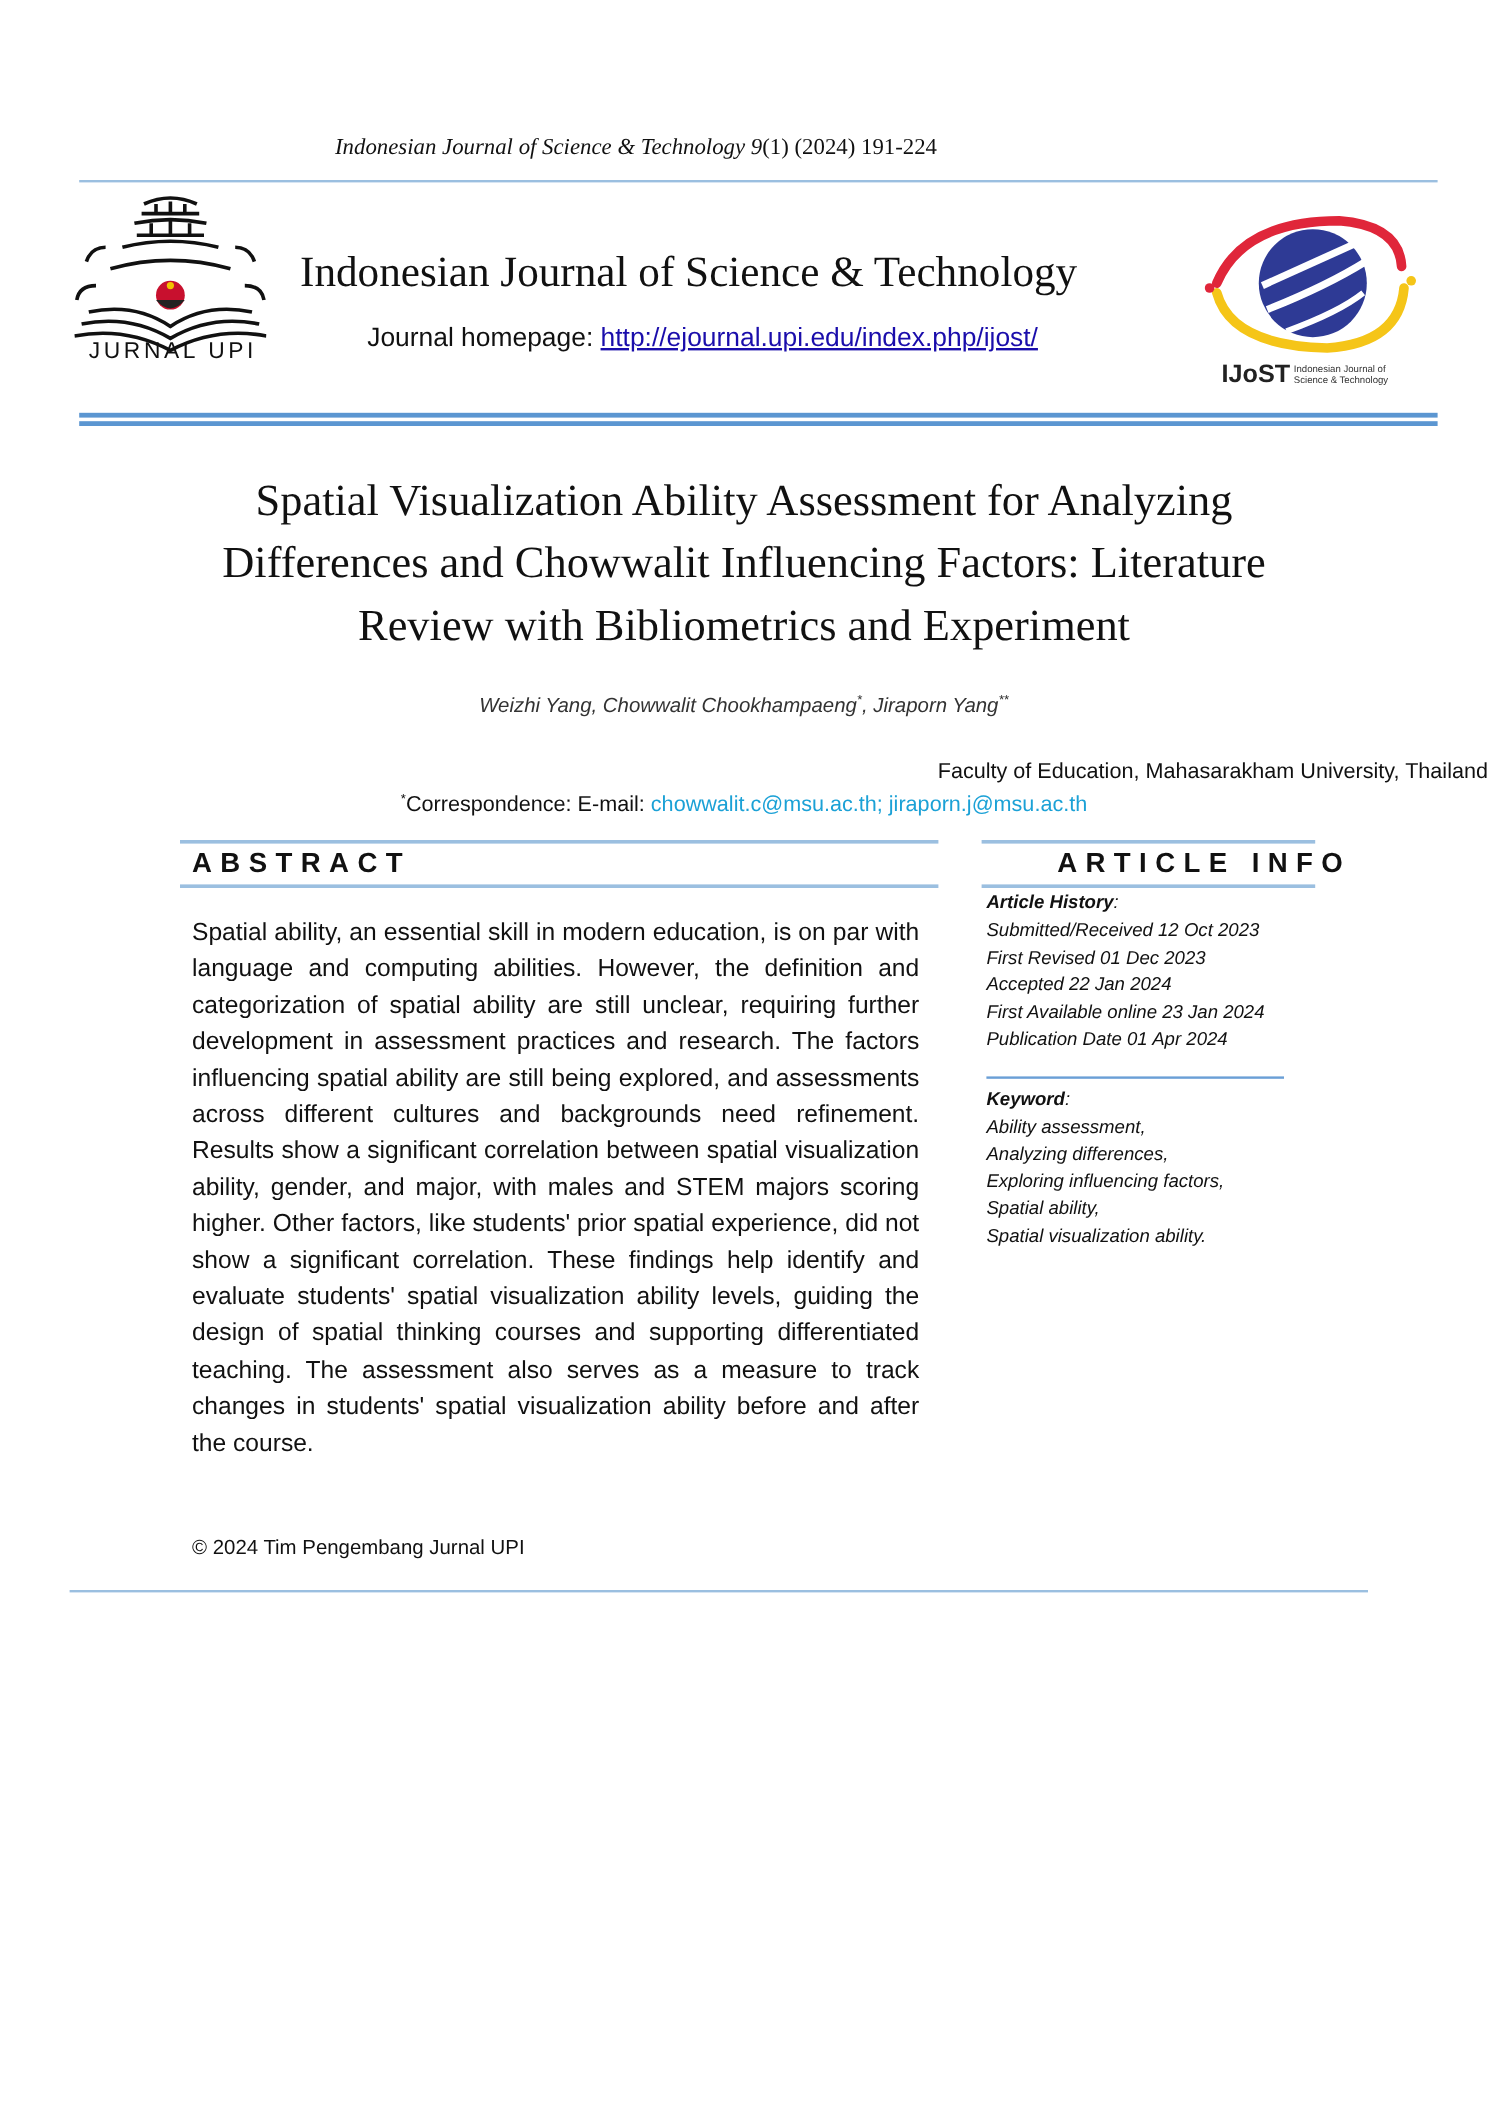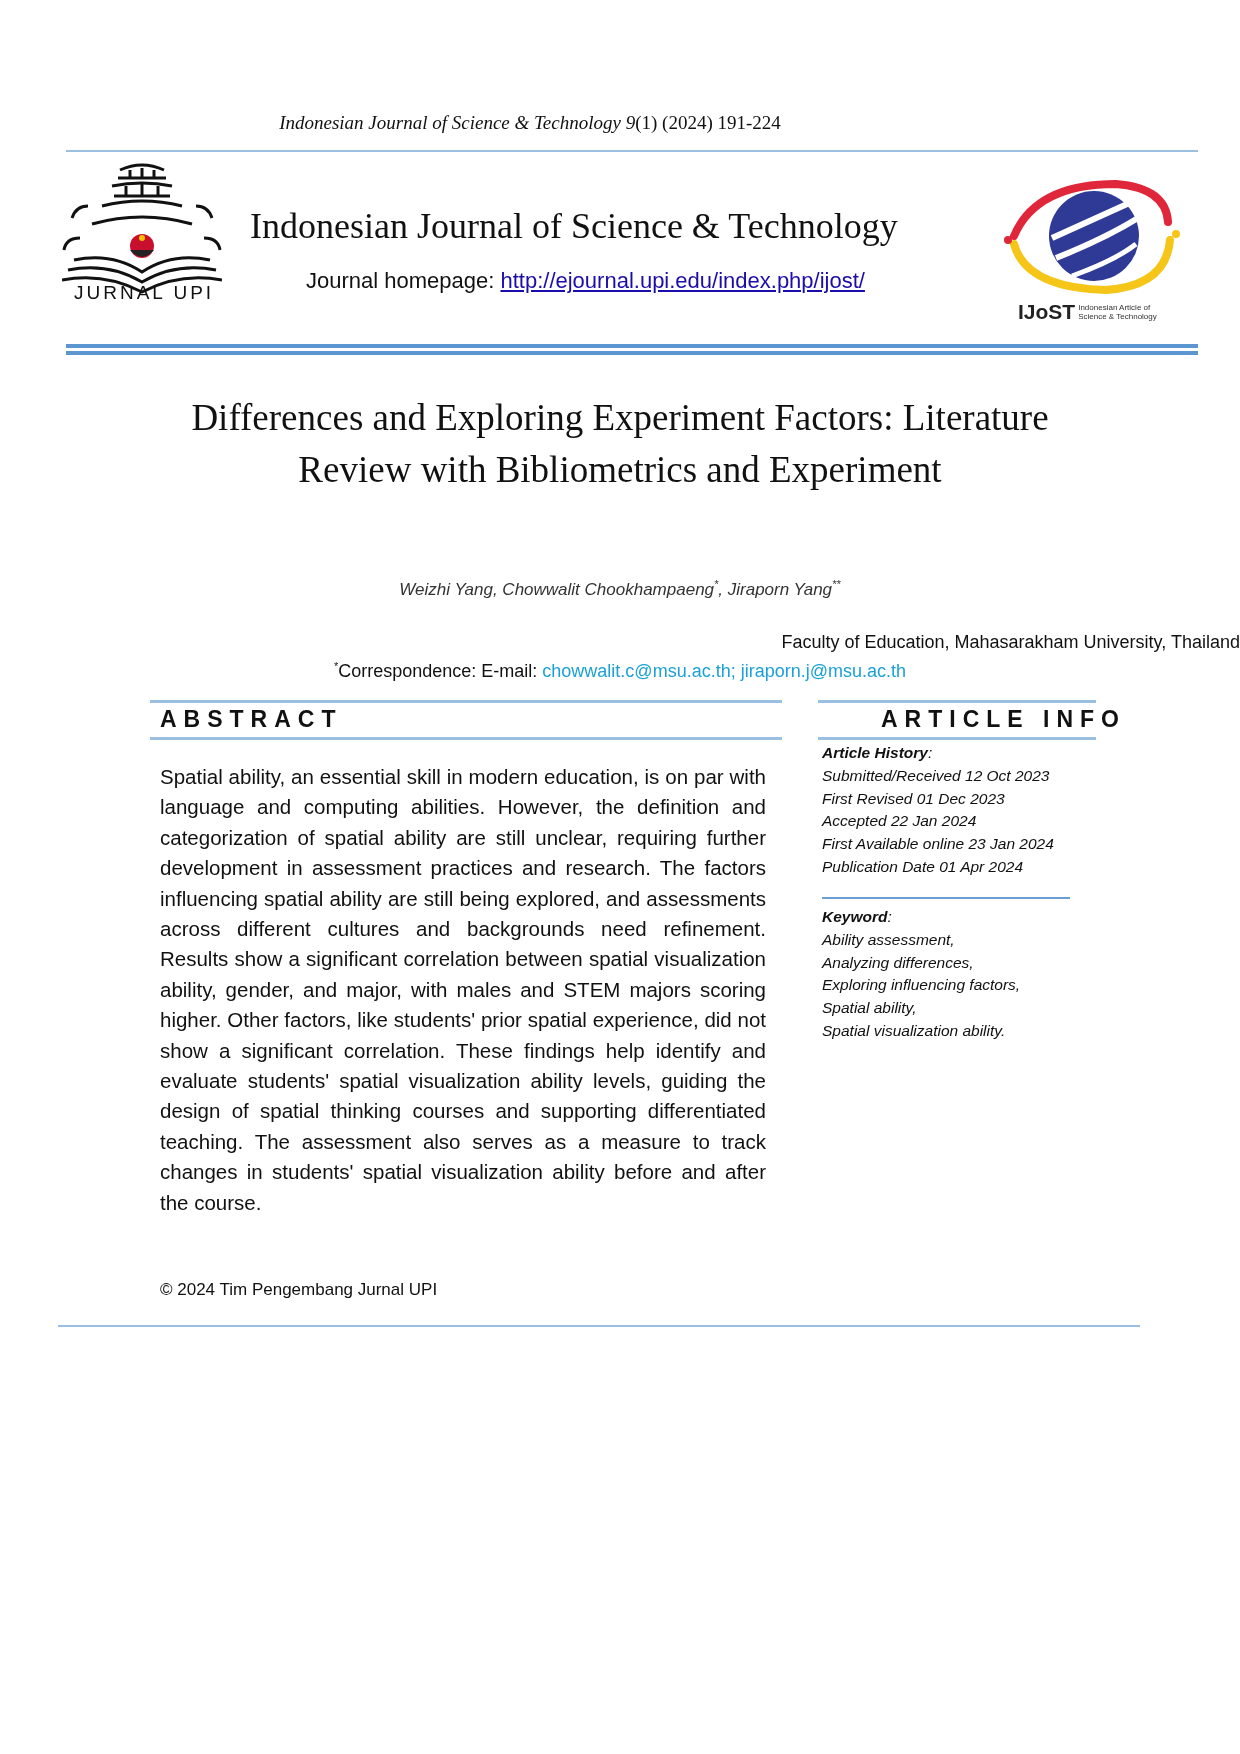--- a/index.html
+++ b/index.html
@@ -97,31 +97,32 @@
     <circle cx="12" cy="62" r="4" fill="#e0263a"></circle>
     <circle cx="180" cy="56" r="4" fill="#f5c518"></circle>
     <circle cx="98" cy="58" r="45" fill="#2e3a95"></circle>
     <path d="M56 60 Q100 40 140 22" fill="none" stroke="#fff" stroke-width="6"></path>
     <path d="M60 80 Q110 60 142 40" fill="none" stroke="#fff" stroke-width="6"></path>
     <path d="M76 98 Q120 82 140 66" fill="none" stroke="#fff" stroke-width="5"></path>
   </svg>
   <div style="position:absolute;top:122px;left:22px;display:flex;align-items:center;">
     <span class="sans" style="font-size:21px;font-weight:bold;color:#222;">IJoST</span>
     <span class="sans" style="font-size:8px;line-height:9px;margin-left:3px;color:#333;display:flex;flex-direction:column;">
-      <span>Indonesian Article of</span>
+      <span>Indonesian Journal of</span>
       <span>Science &amp; Technology</span>
     </span>
   </div>
 </div>
 
 <div class="rule-double1"></div>
 <div class="rule-double2"></div>
 
 <div class="paper-title serif">
-  <div>Differences and Exploring Experiment Factors: Literature</div>
+  <div>Spatial Visualization Ability Assessment for Analyzing</div>
+  <div>Differences and Chowwalit Influencing Factors: Literature</div>
   <div>Review with Bibliometrics and Experiment</div>
 </div>
 
 <div class="authors sans">
   <span>Weizhi Yang, Chowwalit Chookhampaeng</span><sup>*</sup><span>, Jiraporn Yang</span><sup>**</sup>
 </div>
 <div class="affil sans">Faculty of Education, Mahasarakham University, Thailand</div>
 <div class="corr sans">
   <sup>*</sup><span>Correspondence: E-mail: </span><span class="email">chowwalit.c@msu.ac.th; jiraporn.j@msu.ac.th</span>
 </div>

